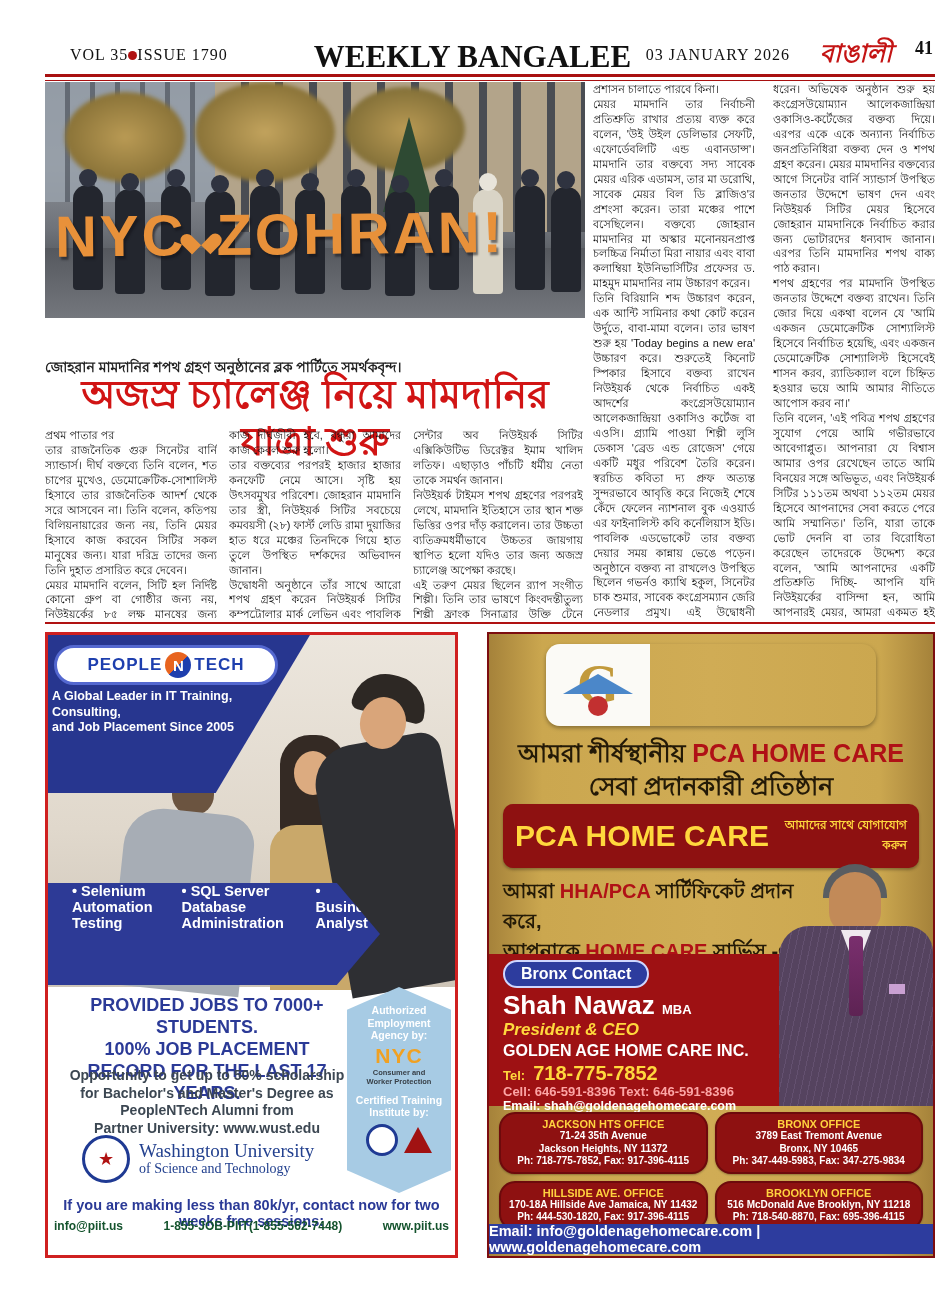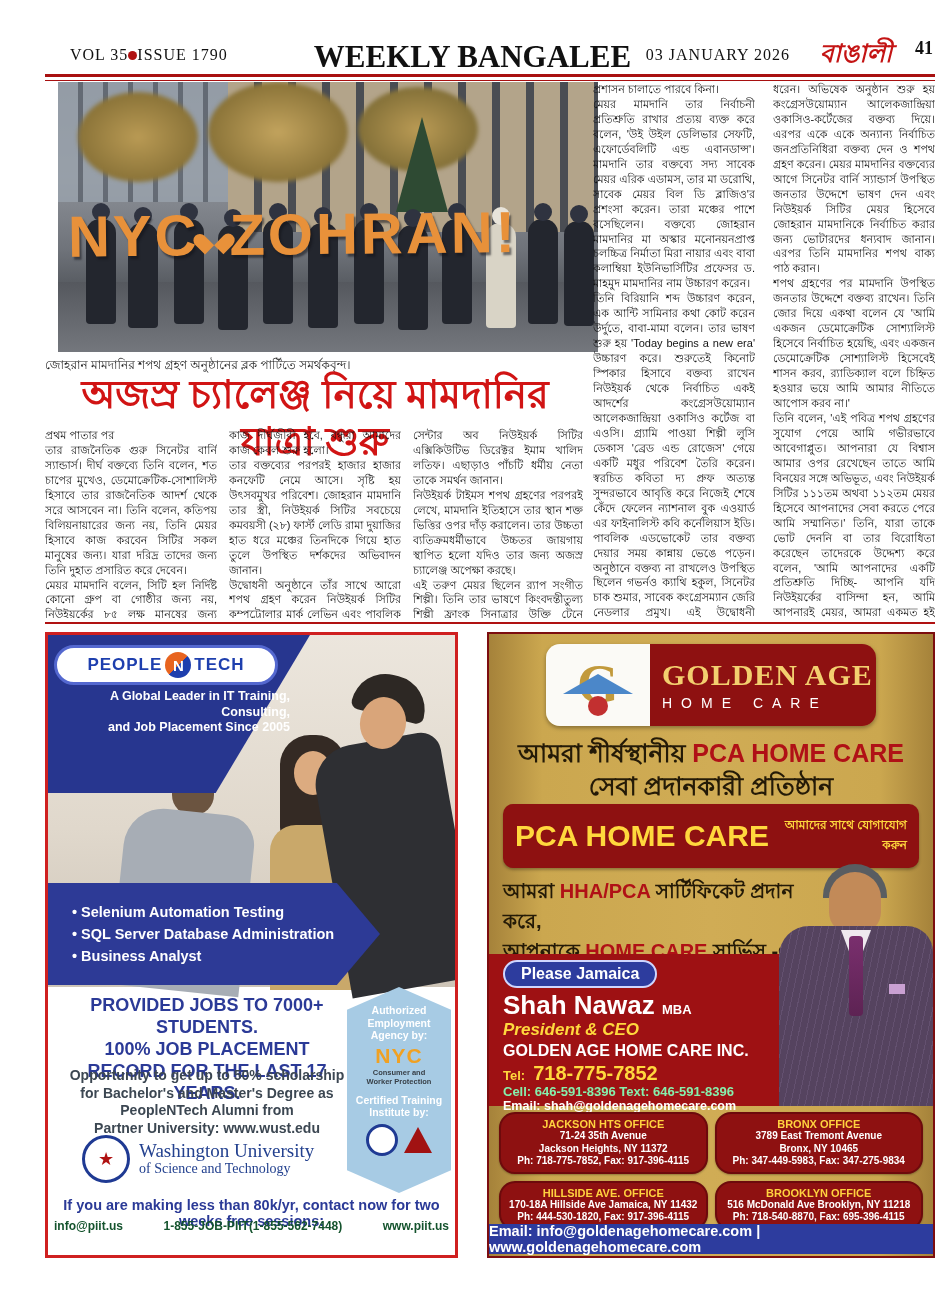--- a/index.html
+++ b/index.html
@@ -12,21 +12,21 @@
   .dot{width:9px;height:9px;border-radius:50%;background:#b01212;display:inline-block;}
   .masthead{left:50%;top:38px;transform:translateX(-50%);font-family:"Liberation Serif",serif;
             font-weight:700;font-size:31px;letter-spacing:0;color:#111;transform:translateX(-50%) scaleY(1.05);}
   .hdr-date{right:155px;top:46px;font-family:"Liberation Serif",serif;font-size:16px;letter-spacing:1px;color:#111;}
   .logo-bangalee{right:45px;top:36px;width:88px;height:36px;text-align:center;}
   .logo-bangalee .bn{font-weight:800;font-size:25px;color:#c41414;font-style:italic;line-height:34px;}
   .pagenum{right:12px;top:38px;font-family:"Liberation Serif",serif;font-weight:700;font-size:18px;color:#111;}
   .rule-double{left:45px;right:10px;top:74px;height:3px;border-top:3px solid #a81010;border-bottom:1px solid #a81010;}
 
   
-  .photo{left:58px;top:82px;width:540px;height:270px;overflow:hidden;
+  .photo{left:45px;top:82px;width:540px;height:236px;overflow:hidden;
          background:linear-gradient(180deg,#7d828c 0%,#8e9299 35%,#6f737a 62%,#585c62 75%,#6e7278 100%);}
   .bldg{position:absolute;background:#b3a48a;}
   .bldg.b1{left:170px;top:0;width:370px;height:150px;
      background:repeating-linear-gradient(90deg,#b3a48a 0 26px,#4a4d53 26px 34px),
                 repeating-linear-gradient(180deg,rgba(0,0,0,0) 0 18px,rgba(60,62,70,.55) 18px 26px),#b3a48a;}
   .bldg.b2{left:0;top:0;width:180px;height:120px;background:
      repeating-linear-gradient(90deg,#9aa3ad 0 20px,#5d646e 20px 25px),#9aa3ad;opacity:.8;}
   .tree{position:absolute;border-radius:50%;filter:blur(2px);}
   .t1{left:20px;top:10px;width:120px;height:90px;background:radial-gradient(#b99a54,#8a7338 70%,transparent 72%);}
   .t2{left:150px;top:0;width:140px;height:100px;background:radial-gradient(#c2a35d,#8a7338 70%,transparent 72%);}
@@ -37,21 +37,21 @@
   .fig::before{content:"";position:absolute;left:6px;top:-16px;width:18px;height:18px;border-radius:50%;background:#2f3340;}
   .fig.lt{background:#d9d4c6;}
   .fig.lt::before{background:#e8e4da;}
   .letters{position:absolute;left:10px;top:118px;width:520px;color:#e8913a;font-weight:800;font-size:58px;
            letter-spacing:3px;text-shadow:2px 3px 2px rgba(20,20,25,.55);transform:rotate(-.6deg);white-space:nowrap;}
   .heart{display:inline-block;width:26px;height:24px;position:relative;top:-6px;margin:0 2px;}
   .heart::before,.heart::after{content:"";position:absolute;top:0;width:13px;height:20px;border-radius:13px 13px 0 0;background:#e8913a;}
   .heart::before{left:0;transform:rotate(-45deg);transform-origin:100% 100%;}
   .heart::after{left:13px;transform:rotate(45deg);transform-origin:0 100%;}
 
-  .caption{left:45px;top:356px;width:540px;font-size:12px;color:#222;}
+  .caption{left:45px;top:356px;width:540px;font-size:14px;color:#222;font-weight:bold;}
   .headline{left:45px;top:372px;width:540px;font-size:39px;line-height:1.2;font-weight:800;color:#d11414;text-align:center;}
 
   
   .col{font-size:11px;line-height:1.36;color:#141414;text-align:justify;white-space:pre-line;overflow:hidden;}
   .c1{left:45px;top:428px;width:172px;height:190px;}
   .c2{left:229px;top:428px;width:172px;height:190px;}
   .c3{left:413px;top:428px;width:170px;height:190px;}
   .c4{left:593px;top:82px;width:162px;height:536px;}
   .c5{left:773px;top:82px;width:162px;height:536px;}
   .rule-end{left:45px;right:10px;top:622px;border-top:2px solid #b01212;}
@@ -71,25 +71,25 @@
   .pC-hair{left:306px;top:40px;width:74px;height:42px;background:#2d2824;border-radius:36px 36px 8px 8px;position:absolute;transform:rotate(14deg);}
   .pC-face{left:312px;top:62px;width:46px;height:52px;background:#d9a57a;border-radius:50%;transform:rotate(10deg);}
   .pC-body{left:282px;top:104px;width:130px;height:250px;background:#2e2f33;border-radius:40px 20px 0 0;transform:rotate(-10deg);position:absolute;}
   .pnt-blue{position:absolute;left:0;top:0;width:262px;height:158px;background:#27368f;
             clip-path:polygon(0 0,100% 0,64% 100%,0 100%);}
   .pnt-pill{position:absolute;left:6px;top:10px;width:218px;height:34px;background:#fff;border:3px solid #5468cf;
             border-radius:22px;display:flex;align-items:center;justify-content:center;gap:3px;}
   .pnt-pill .t{color:#1e3fae;font-weight:800;font-size:17px;letter-spacing:1px;}
   .nbadge{width:26px;height:26px;border-radius:50%;background:linear-gradient(135deg,#e8641f 50%,#1e3fae 50%);
           color:#fff;font-weight:800;font-size:15px;display:flex;align-items:center;justify-content:center;}
-  .pnt-tag{position:absolute;left:4px;top:54px;width:238px;color:#fff;font-weight:700;font-size:12.5px;line-height:1.25;text-align:right;white-space:pre-line;}
+  .pnt-tag{position:absolute;left:4px;top:54px;width:238px;color:#fff;font-weight:700;font-size:12.5px;line-height:1.25;text-align:left;white-space:pre-line;}
   .pnt-earn{position:absolute;right:10px;top:174px;text-align:right;color:#2b3a97;font-weight:800;font-size:26px;line-height:1.12;white-space:pre-line;}
   .pnt-banner{position:absolute;left:0;top:248px;width:332px;height:102px;background:#2d3a96;
               clip-path:polygon(0 0,87% 0,100% 50%,87% 100%,0 100%);
-              display:flex;flex-direction:column;justify-content:center;gap:6px;padding-left:24px;box-sizing:border-box;}
+              display:flex;flex-direction:row;justify-content:center;gap:6px;padding-left:24px;box-sizing:border-box;}
   .pnt-banner .item{color:#fff;font-weight:700;font-size:14.5px;}
   .pnt-banner .item::before{content:"•  ";}
   .pnt-jobs{position:absolute;left:8px;top:360px;width:302px;text-align:center;color:#2b3a97;font-weight:800;font-size:18px;line-height:1.22;white-space:pre-line;}
   .pnt-sch{position:absolute;left:4px;top:432px;width:310px;text-align:center;color:#3c4752;font-weight:600;font-size:14px;line-height:1.25;white-space:pre-line;}
   .pnt-wust{position:absolute;left:34px;top:500px;display:flex;align-items:center;gap:9px;}
   .seal{width:42px;height:42px;border-radius:50%;border:3px solid #1f3a93;background:#fff;display:flex;align-items:center;justify-content:center;color:#b01212;font-size:18px;}
   .wust-t1{font-family:"Liberation Serif",serif;font-size:19px;color:#23418f;line-height:1.05;}
   .wust-t2{font-family:"Liberation Serif",serif;font-size:14px;color:#23418f;}
   .pnt-panel{position:absolute;right:4px;top:352px;width:104px;height:206px;background:#a7cbe4;
              clip-path:polygon(50% 0,100% 11%,100% 89%,50% 100%,0 89%,0 11%);
@@ -134,21 +134,21 @@
   .man-pocket{position:absolute;left:110px;top:120px;width:16px;height:10px;background:#c9a0d2;}
   .ga-red{position:absolute;left:0;right:0;top:320px;height:152px;background:#9e1113;}
   .ga-pill{position:absolute;left:14px;top:6px;background:#2d3c9e;color:#fff;border:2px solid #cfd6ff;border-radius:18px;
            padding:3px 16px;font-weight:800;font-size:16px;}
   .ga-nm{position:absolute;left:14px;top:36px;color:#fff;font-weight:800;font-size:26px;}
   .ga-nm .mba{font-size:13px;font-weight:800;}
   .ga-pres{position:absolute;left:14px;top:66px;color:#ffd83d;font-style:italic;font-weight:800;font-size:17px;}
   .ga-inc{position:absolute;left:14px;top:88px;color:#fff;font-weight:800;font-size:16px;}
   .ga-tel{position:absolute;left:14px;top:108px;color:#ffd83d;font-weight:800;font-size:20px;}
   .ga-tel .lb{font-size:13px;margin-right:8px;}
-  .ga-cell{position:absolute;left:14px;top:130px;color:#86efac;font-weight:800;font-size:13px;}
+  .ga-cell{position:absolute;left:14px;top:130px;color:#fca5a5;font-weight:800;font-size:13px;}
   .ga-email{position:absolute;left:14px;top:145px;color:#fff;font-weight:800;font-size:12.5px;}
   .ga-offices{position:absolute;left:10px;right:10px;top:478px;display:grid;grid-template-columns:1fr 1fr;gap:7px;}
   .office{background:#8e1111;border:2px solid #6d0a0c;border-radius:16px;text-align:center;padding:4px 4px;box-shadow:0 1px 2px rgba(0,0,0,.3);}
   .office .tt{color:#ffd23f;font-weight:800;font-size:11px;}
   .office .ln{color:#fff;font-weight:700;font-size:10px;line-height:1.25;}
   .ga-footer{position:absolute;left:0;right:0;top:590px;height:30px;background:#2d3c9e;color:#fff;font-weight:800;font-size:14.5px;
              display:flex;align-items:center;justify-content:center;}
 </style>
 </head>
 <body>
@@ -278,24 +278,20 @@
     </div>
   </div>
 
   <div class="abs ad-ga">
     <div class="ga-logo">
       <div class="ga-logo-l">
         <div class="ga-g">G</div>
         <div class="ga-roof"></div>
         <div class="ga-fig"></div>
       </div>
-      <div class="ga-logo-r">
-        <div class="ga-name">GOLDEN AGE</div>
-        <div class="ga-sub">HOME CARE</div>
-      </div>
     </div>
     <div class="ga-l1"><span>আমরা শীর্ষস্থানীয় </span><span class="hl">PCA HOME CARE</span></div>
     <div class="ga-l2">সেবা প্রদানকারী প্রতিষ্ঠান</div>
     <div class="ga-promo">
       <div class="pca">PCA HOME CARE</div>
       <div class="rt">
         <div class="s">আমাদের সাথে যোগাযোগ করুন</div>
       </div>
     </div>
     <div class="ga-cert">
@@ -305,21 +301,21 @@
     </div>
     <div class="ga-man">
       <div class="man-hair"></div>
       <div class="man-face"></div>
       <div class="man-body"></div>
       <div class="man-shirt"></div>
       <div class="man-tie"></div>
       <div class="man-pocket"></div>
     </div>
     <div class="ga-red">
-      <div class="ga-pill">Please Jamaica</div>
+      <div class="ga-pill">Bronx Contact</div>
       <div class="ga-nm"><span>Shah Nawaz</span> <span class="mba">MBA</span></div>
       <div class="ga-pres">President &amp; CEO</div>
       <div class="ga-inc">GOLDEN AGE HOME CARE INC.</div>
       <div class="ga-tel"><span class="lb">Tel:</span><span>718-775-7852</span></div>
       <div class="ga-cell">Cell: 646-591-8396 Text: 646-591-8396</div>
       <div class="ga-email">Email: shah@goldenagehomecare.com</div>
     </div>
     <div class="ga-offices">
       <div class="office">
         <div class="tt">JACKSON HTS OFFICE</div>

